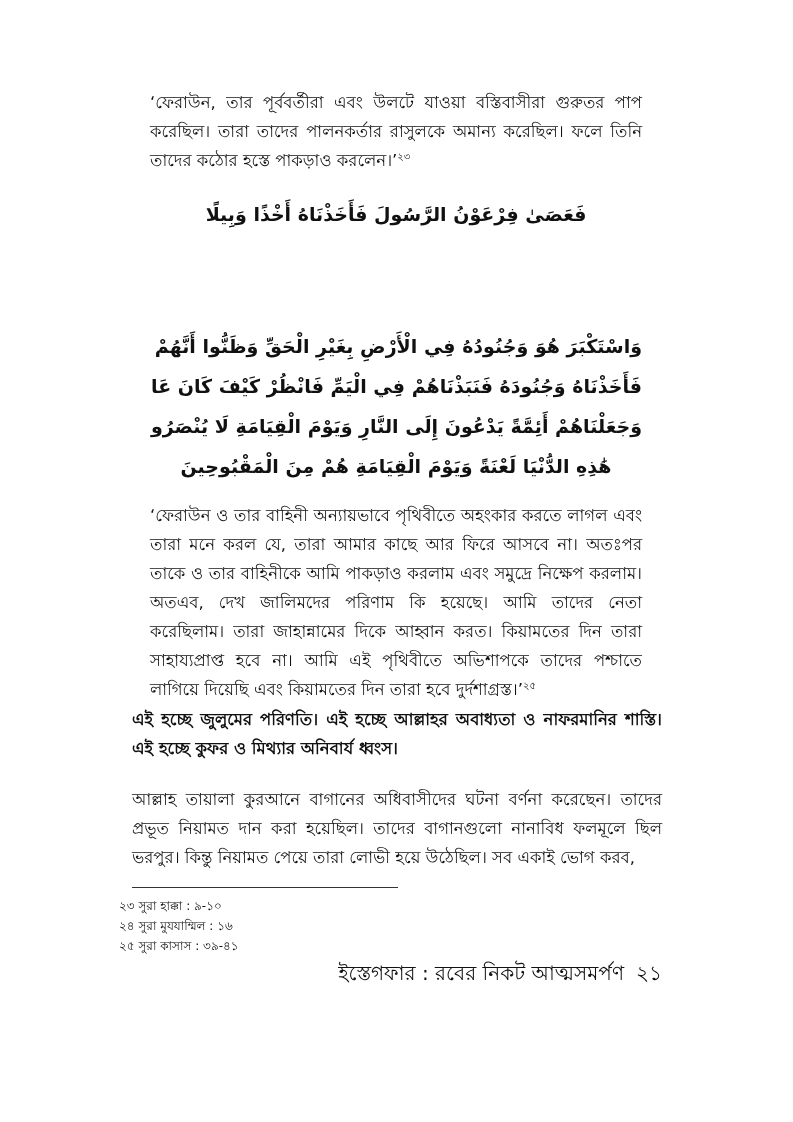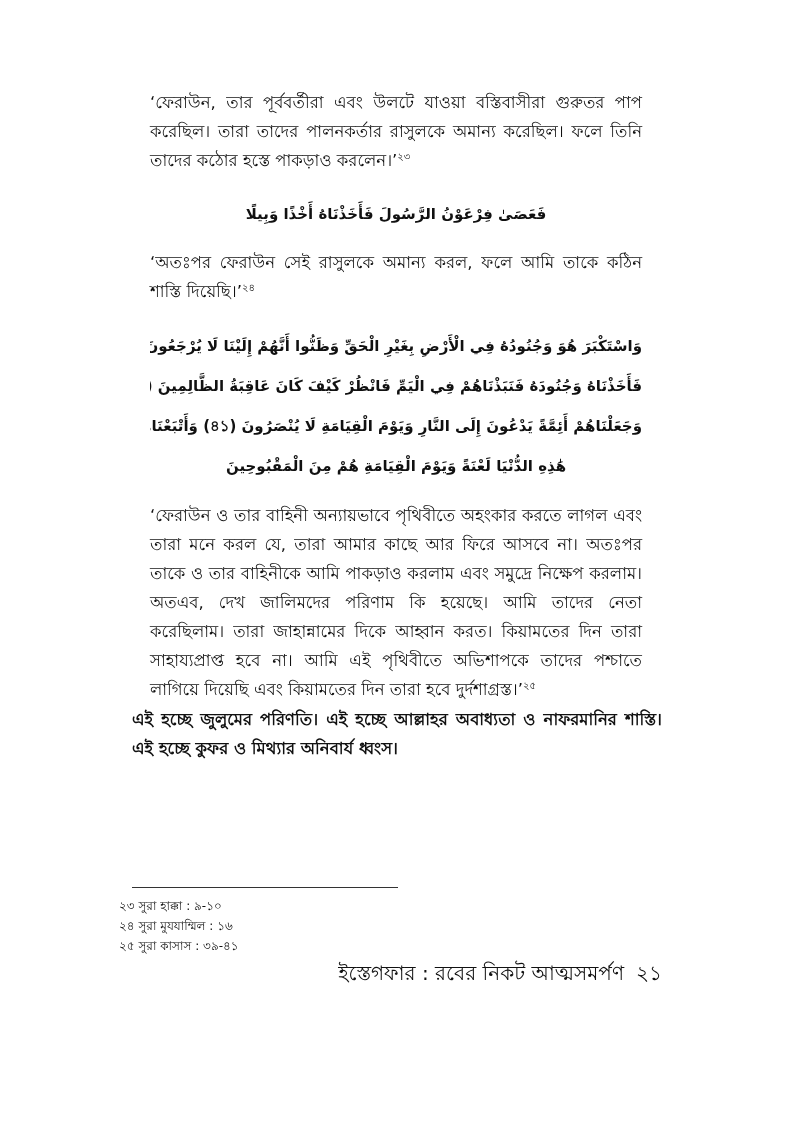--- a/index.html
+++ b/index.html
@@ -1,53 +1,53 @@
 <!DOCTYPE html>
 <html><head>
 <meta charset="utf-8">
 <style>
   html, body { margin: 0; padding: 0; background: #ffffff; }
   body { width: 793px; height: 1122px; position: relative; overflow: hidden; color: #111; }
   .page { position: absolute; left: 0; top: 0; width: 793px; height: 1122px; }
   .bn { font-family: "DejaVu Sans", "Liberation Sans", sans-serif; font-size: 16.5px; line-height: 29px; text-align: justify; text-align-last: left; }
   .quote { position: absolute; left: 150px; width: 492px; }
   .para { position: absolute; left: 132px; width: 530px; }
-  .ar { font-family: "DejaVu Sans", "Liberation Sans", sans-serif; direction: rtl; font-weight: bold; font-size: 15px; color: #111; }
+  .ar { font-family: "DejaVu Sans", "Liberation Sans", sans-serif; direction: rtl; font-weight: bold; font-size: 19px; color: #111; }
   .ar-center { position: absolute; left: 150px; width: 492px; text-align: center; top: 196px; line-height: 36px; }
   .ar-block { position: absolute; left: 150px; width: 492px; top: 326px; line-height: 40px; }
   .ar-line { display: block; text-align: justify; text-align-last: justify; white-space: nowrap; overflow: hidden; }
   .ar-line.last { text-align-last: center; text-align: left; }
   sup { font-size: 10px; vertical-align: super; line-height: 0; }
   .rule { position: absolute; left: 132px; top: 887px; width: 266px; height: 1px; background: #333; }
   .fn { position: absolute; left: 119px; font-family: "DejaVu Sans", "Liberation Sans", sans-serif; font-size: 12px; line-height: 20px; }
   .footer { position: absolute; right: 131px; top: 958px; font-family: "DejaVu Sans", "Liberation Sans", sans-serif; font-size: 20px; }
   .footer .pg { margin-left: 12px; }
 </style>
 </head>
 <body>
 
 <div class="page">
 
   <p class="bn quote" style="top:88px; margin:0;"><span>‘ফেরাউন, তার পূর্ববর্তীরা এবং উলটে যাওয়া বস্তিবাসীরা গুরুতর পাপ করেছিল। তারা তাদের পালনকর্তার রাসুলকে অমান্য করেছিল। ফলে তিনি তাদের কঠোর হস্তে পাকড়াও করলেন।’</span><sup>২৩</sup></p>
 
   <div class="ar ar-center">فَعَصَىٰ فِرْعَوْنُ الرَّسُولَ فَأَخَذْنَاهُ أَخْذًا وَبِيلًا</div>
 
-  <p class="bn quote" style="top:248px; margin:0;"><span>‘অতঃপর ফেরাউন সেই রাসুলকে অমান্য করল, ফলে আমি তাকে কঠিন শাস্তি দিয়েছি।’</span><sup>২৪</sup></p>
 
   <div class="ar ar-block">
     <span class="ar-line">وَاسْتَكْبَرَ هُوَ وَجُنُودُهُ فِي الْأَرْضِ بِغَيْرِ الْحَقِّ وَظَنُّوا أَنَّهُمْ إِلَيْنَا لَا يُرْجَعُونَ (৩৯)</span>
     <span class="ar-line">فَأَخَذْنَاهُ وَجُنُودَهُ فَنَبَذْنَاهُمْ فِي الْيَمِّ فَانْظُرْ كَيْفَ كَانَ عَاقِبَةُ الظَّالِمِينَ (৪০)</span>
     <span class="ar-line">وَجَعَلْنَاهُمْ أَئِمَّةً يَدْعُونَ إِلَى النَّارِ وَيَوْمَ الْقِيَامَةِ لَا يُنْصَرُونَ (৪১) وَأَتْبَعْنَاهُمْ فِي</span>
     <span class="ar-line last">هَٰذِهِ الدُّنْيَا لَعْنَةً وَيَوْمَ الْقِيَامَةِ هُمْ مِنَ الْمَقْبُوحِينَ</span>
   </div>
 
   <p class="bn quote" style="top:501px; margin:0;"><span>‘ফেরাউন ও তার বাহিনী অন্যায়ভাবে পৃথিবীতে অহংকার করতে লাগল এবং তারা মনে করল যে, তারা আমার কাছে আর ফিরে আসবে না। অতঃপর তাকে ও তার বাহিনীকে আমি পাকড়াও করলাম এবং সমুদ্রে নিক্ষেপ করলাম। অতএব, দেখ জালিমদের পরিণাম কি হয়েছে। আমি তাদের নেতা করেছিলাম। তারা জাহান্নামের দিকে আহ্বান করত। কিয়ামতের দিন তারা সাহায্যপ্রাপ্ত হবে না। আমি এই পৃথিবীতে অভিশাপকে তাদের পশ্চাতে লাগিয়ে দিয়েছি এবং কিয়ামতের দিন তারা হবে দুর্দশাগ্রস্ত।’</span><sup>২৫</sup></p>
 
   <p class="bn para" style="top:705px; margin:0;font-weight:bold;">এই হচ্ছে জুলুমের পরিণতি। এই হচ্ছে আল্লাহর অবাধ্যতা ও নাফরমানির শাস্তি। এই হচ্ছে কুফর ও মিথ্যার অনিবার্য ধ্বংস।</p>
 
+  <p class="bn para" style="top:785px; margin:0;">আল্লাহ তায়ালা কুরআনে বাগানের অধিবাসীদের ঘটনা বর্ণনা করেছেন। তাদের প্রভূত নিয়ামত দান করা হয়েছিল। তাদের বাগানগুলো নানাবিধ ফলমূলে ছিল ভরপুর। কিন্তু নিয়ামত পেয়ে তারা লোভী হয়ে উঠেছিল। সব একাই ভোগ করব,</p>
 
   <div class="rule"></div>
 
   <div class="fn" style="top:896px;">২৩ সুরা হাক্কা : ৯-১০</div>
   <div class="fn" style="top:916px;">২৪ সুরা মুযযাম্মিল : ১৬</div>
   <div class="fn" style="top:936px;">২৫ সুরা কাসাস : ৩৯-৪১</div>
 
   <div class="footer">
     <span>ইস্তেগফার : রবের নিকট আত্মসমর্পণ</span><span class="pg">২১</span>
   </div>

